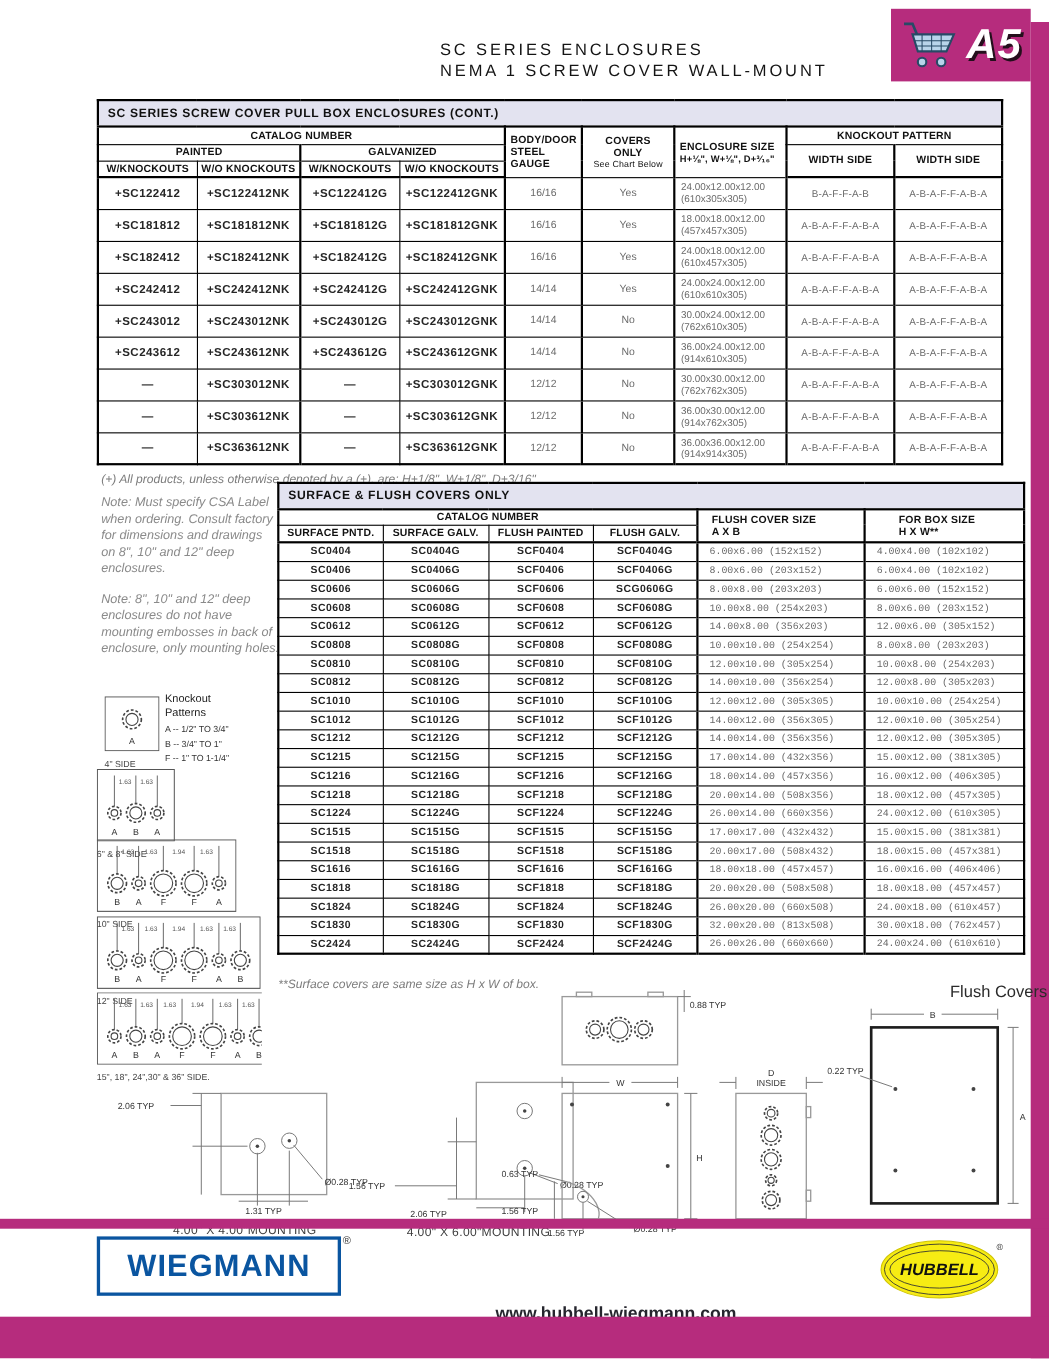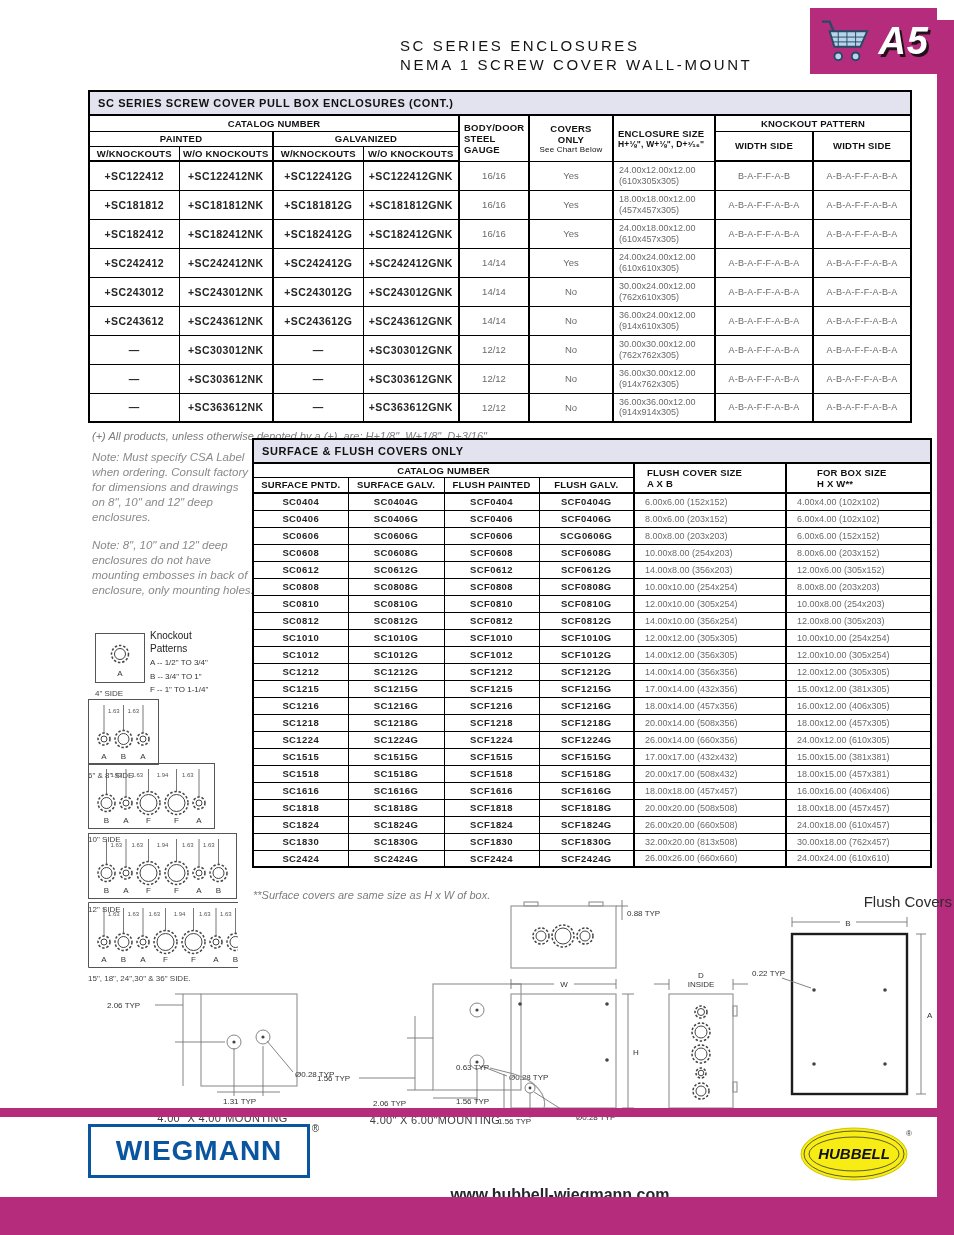--- a/index.html
+++ b/index.html
@@ -34,21 +34,21 @@
   .t1{position:absolute;left:88px;top:90px;width:822px;border:2px solid #000;}
   .t1 tbody tr{height:29px;}
   .cat{font-weight:bold;font-size:10.5px;color:#262626;text-align:center;letter-spacing:.4px;}
   .val{font-size:9.5px;color:var(--grey);text-align:center;}
   .pat{font-size:9px;letter-spacing:.2px;margin-top:16px;}
   .size{font-size:9px;color:var(--grey);text-align:left;padding-left:5px;line-height:10.5px;}
 
   .t2{position:absolute;left:252px;top:438px;width:678px;border:2px solid #000;}
   .t2 tbody tr{height:17px;}
   .cat2{font-weight:bold;font-size:9.5px;color:#262626;text-align:center;letter-spacing:.4px;}
-  .size2{font-size:9px;color:var(--grey);text-align:left;padding-left:10px;}
+  .size2{font-size:9px;color:var(--grey);text-align:left;padding-left:10px;font-family:Liberation Mono, monospace;}
   .h2l{text-align:left;padding-left:12px;line-height:11px;}
 
   .footnote{position:absolute;left:92px;top:430px;font-size:11px;font-style:italic;color:#7c7c7c;}
   .notes{position:absolute;left:92px;top:450px;width:162px;font-size:11.5px;
     font-style:italic;color:#8a8a8a;line-height:15px;}
   .notes p{margin:0 0 13px 0;}
   .surface-note{position:absolute;left:253px;top:889px;font-size:11px;font-style:italic;color:#7c7c7c;}
 
   
   .ko-legend{position:absolute;left:150px;top:629px;width:110px;color:#222;}

